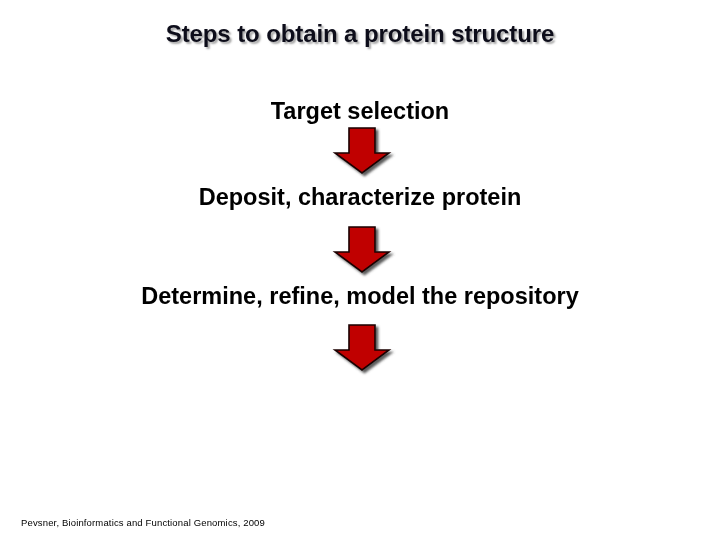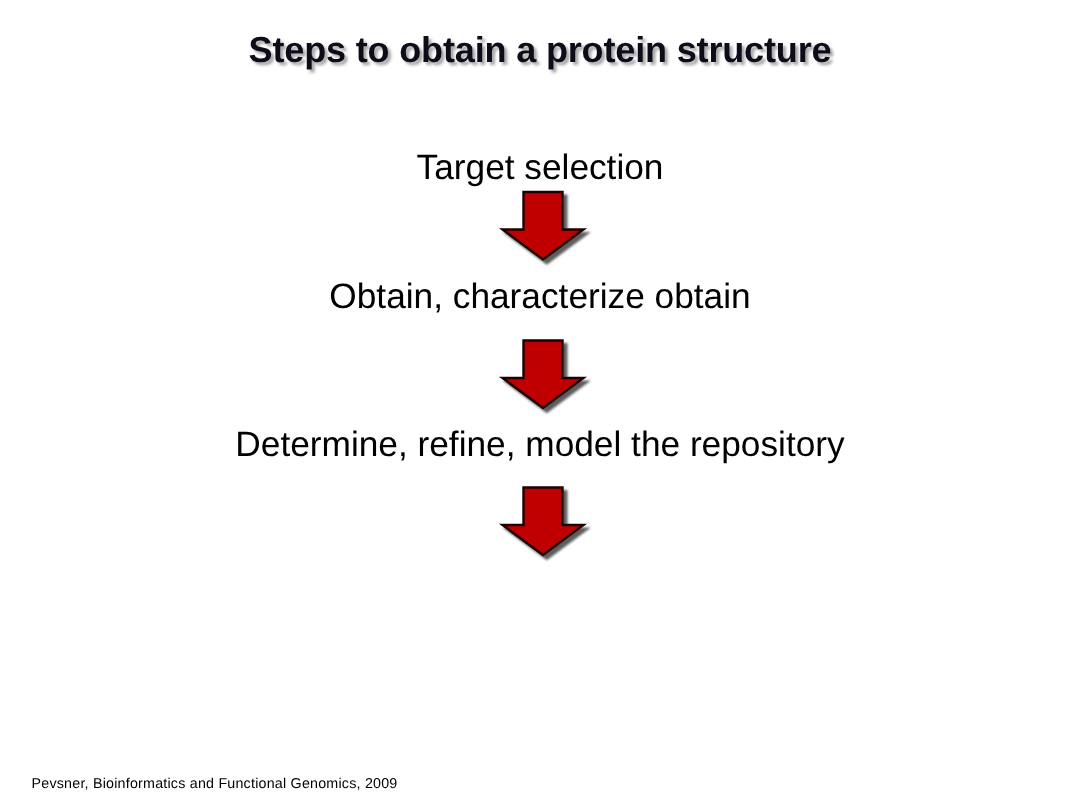--- a/index.html
+++ b/index.html
@@ -44,21 +44,21 @@
     position: absolute;
     left: 0;
     top: 96px;
     width: 720px;
   }
 
   .flow-step {
     width: 720px;
     text-align: center;
     font-size: 23.5px;
-    font-weight: normal;
+    font-weight: bold;
     color: #000000;
     line-height: 30px;
     white-space: nowrap;
   }
 
   .arrow-row {
     width: 720px;
     height: 56px;
     position: relative;
   }
@@ -112,21 +112,21 @@
           <defs>
             <filter id="arrShadow1" x="-40%" y="-40%" width="190%" height="190%">
               <feDropShadow dx="2.5" dy="2.5" stdDeviation="0.8" flood-color="#404040" flood-opacity="0.85"></feDropShadow>
             </filter>
           </defs>
           <polygon points="18,2 44,2 44,27 58,27 31,47 4,27 18,27" fill="#C00000" stroke="#1A0000" stroke-width="1.6" stroke-linejoin="miter" filter="url(#arrShadow1)"></polygon>
         </svg>
       </span>
     </div>
 
-    <div class="flow-step">Obtain, characterize obtain</div>
+    <div class="flow-step">Deposit, characterize protein</div>
 
     <div class="step-gap-a"></div>
 
     <div class="arrow-row">
       <span class="arrow-wrap">
         <svg viewBox="0 0 62 50" xmlns="http://www.w3.org/2000/svg">
           <defs>
             <filter id="arrShadow2" x="-40%" y="-40%" width="190%" height="190%">
               <feDropShadow dx="2.5" dy="2.5" stdDeviation="0.8" flood-color="#404040" flood-opacity="0.85"></feDropShadow>
             </filter>

